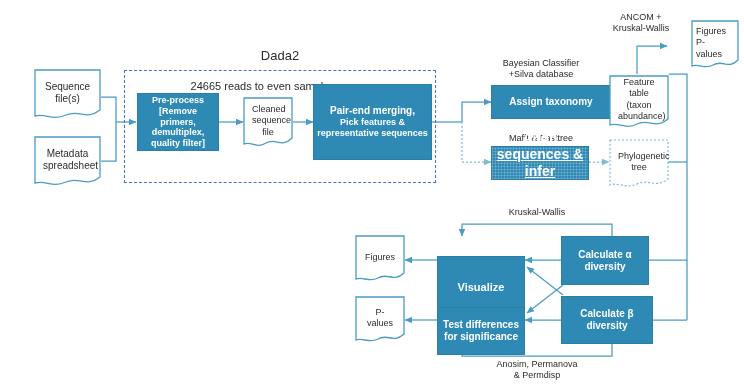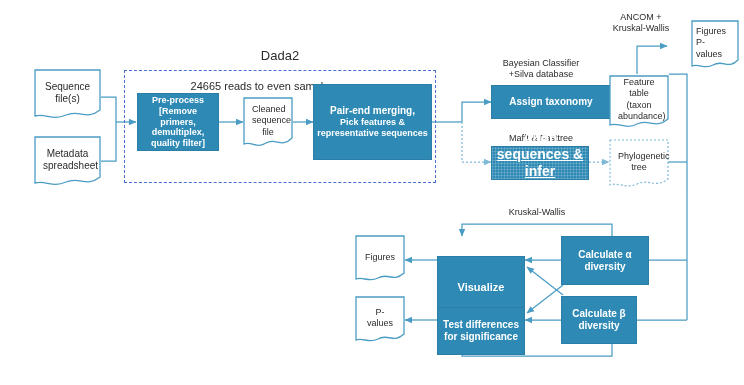--- a/index.html
+++ b/index.html
@@ -224,19 +224,23 @@
   <div class="node proc" style="left:561px;top:236px;width:88px;height:49px;font-size:10px;flex-direction:column;">
     <span>Calculate α</span>
     <span>diversity</span>
   </div>
 
   <div class="node proc" style="left:437px;top:296px;width:88px;height:48px;font-size:10px;flex-direction:column;margin-top:11px;">
     <span>Test differences</span>
     <span>for significance</span>
   </div>
 
-  <div class="node proc" style="left:561px;top:296px;width:76px;height:48px;font-size:10px;flex-direction:column;">
+  <div class="node proc" style="left:561px;top:296px;width:92px;height:48px;font-size:10px;flex-direction:column;">
     <span>Calculate β</span>
     <span>diversity</span>
   </div>
 
+  <div class="caption" style="left:472px;top:359px;width:130px;font-size:9px;">
+    <span>Anosim, Permanova</span><br>
+    <span>&amp; Permdisp</span>
+  </div>
 
 </div>
 
 </body></html>

